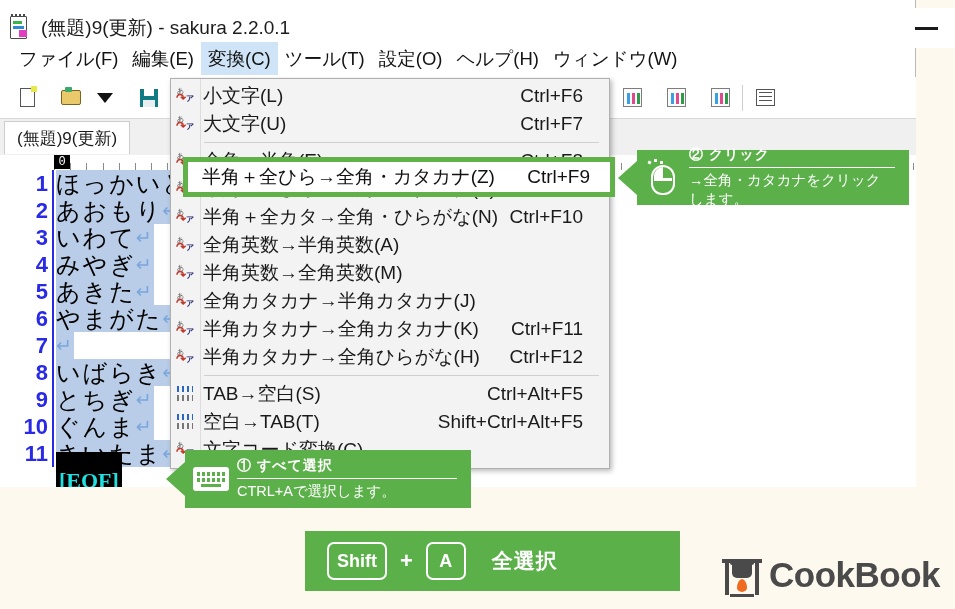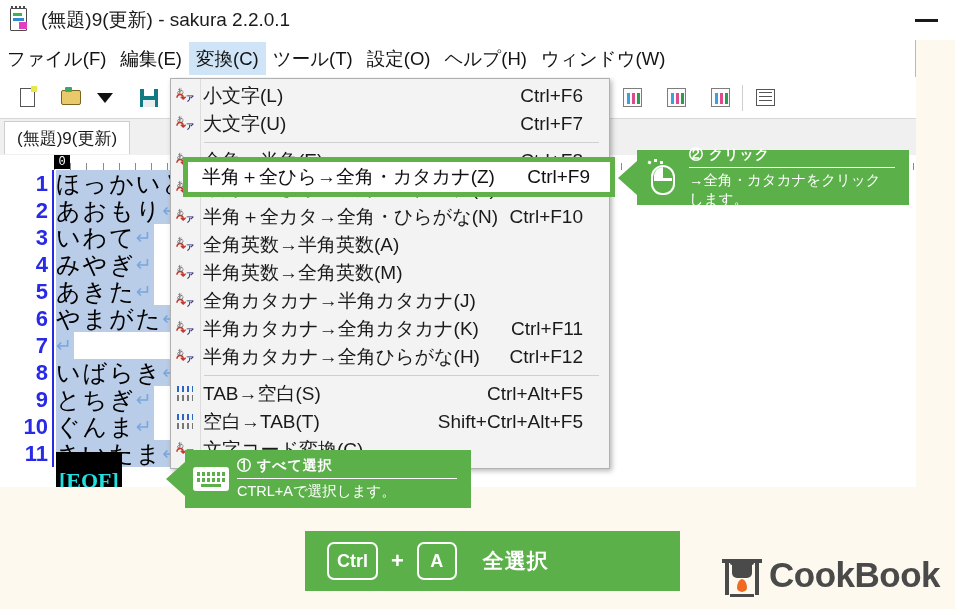--- a/index.html
+++ b/index.html
@@ -14,21 +14,21 @@
   
   .win {
     position: absolute; left: 0; top: 0; width: 916px; height: 487px;
     background: #ffffff;
     border-right: 1px solid #b9b9b9;
     border-bottom: 1px solid #b9b9b9;
   }
 
   
   .titlebar {
-    position: absolute; left: 0; top: 0; width: 955px; height: 40px;
+    position: absolute; left: 0; top: 8px; width: 955px; height: 40px;
     background: #ffffff;
     display: flex; align-items: center;
   }
   .title-icon {
     width: 26px; height: 28px; margin-left: 6px; position: relative; flex: none;
   }
   .title-icon .pad {
     position: absolute; left: 4px; top: 2px; width: 17px; height: 23px;
     background: #ffffff; border: 1.6px solid #4a4a4a; border-radius: 1px;
   }
@@ -46,21 +46,21 @@
   }
   .minimize {
     position: absolute; right: 16px; top: 14px; width: 25px; height: 12px;
     display: flex; align-items: center; justify-content: center;
   }
   .minimize i { display: block; width: 23px; height: 3px; background: #1a1a1a; }
 
   
   .menubar {
     position: absolute; left: 0; top: 40px; width: 834px; height: 37px;
-    background: #ffffff; display: flex; align-items: center; padding-left: 0;
+    background: #ffffff; display: flex; align-items: center; padding-left: 12px;
   }
   .menu-item {
     font-size: 18.5px; color: #131313; padding: 4px 7px; white-space: nowrap;
     font-family: "Liberation Sans", sans-serif;
   }
   .menu-item.active { background: #cfe4f7; }
 
   
   .toolbar {
     position: absolute; left: 0; top: 77px; width: 916px; height: 42px;
@@ -593,21 +593,21 @@
           <div class="r3"></div>
         </div>
     </div>
     <div class="co-body">
       <div class="co-title">① すべて選択</div>
       <div class="co-sub">CTRL+Aで選択します。</div>
     </div>
   </div>
 
   <div class="shortcut">
-    <div class="key">Ctrl</div>
+    <div class="key">Shift</div>
     <div class="plus">+</div>
     <div class="key">A</div>
     <div class="sc-label">全選択</div>
   </div>
 
   <div class="logo">
     <div class="mark">
       <div class="lp"></div>
         <div class="rp"></div>
         <div class="bar"></div>

